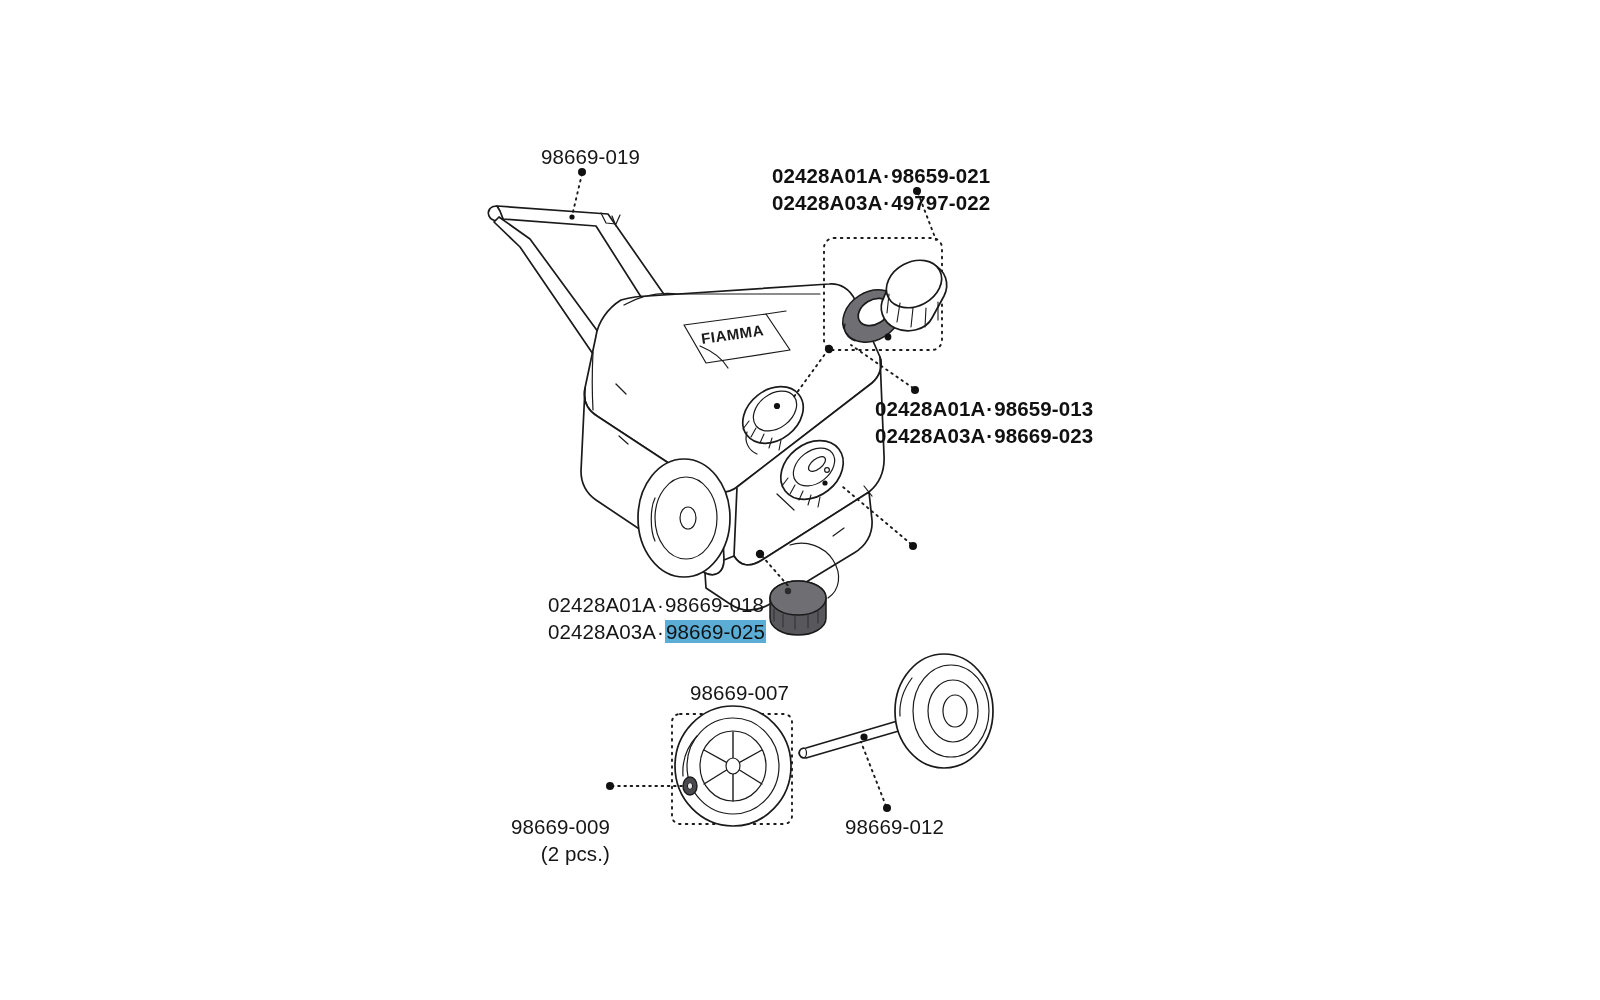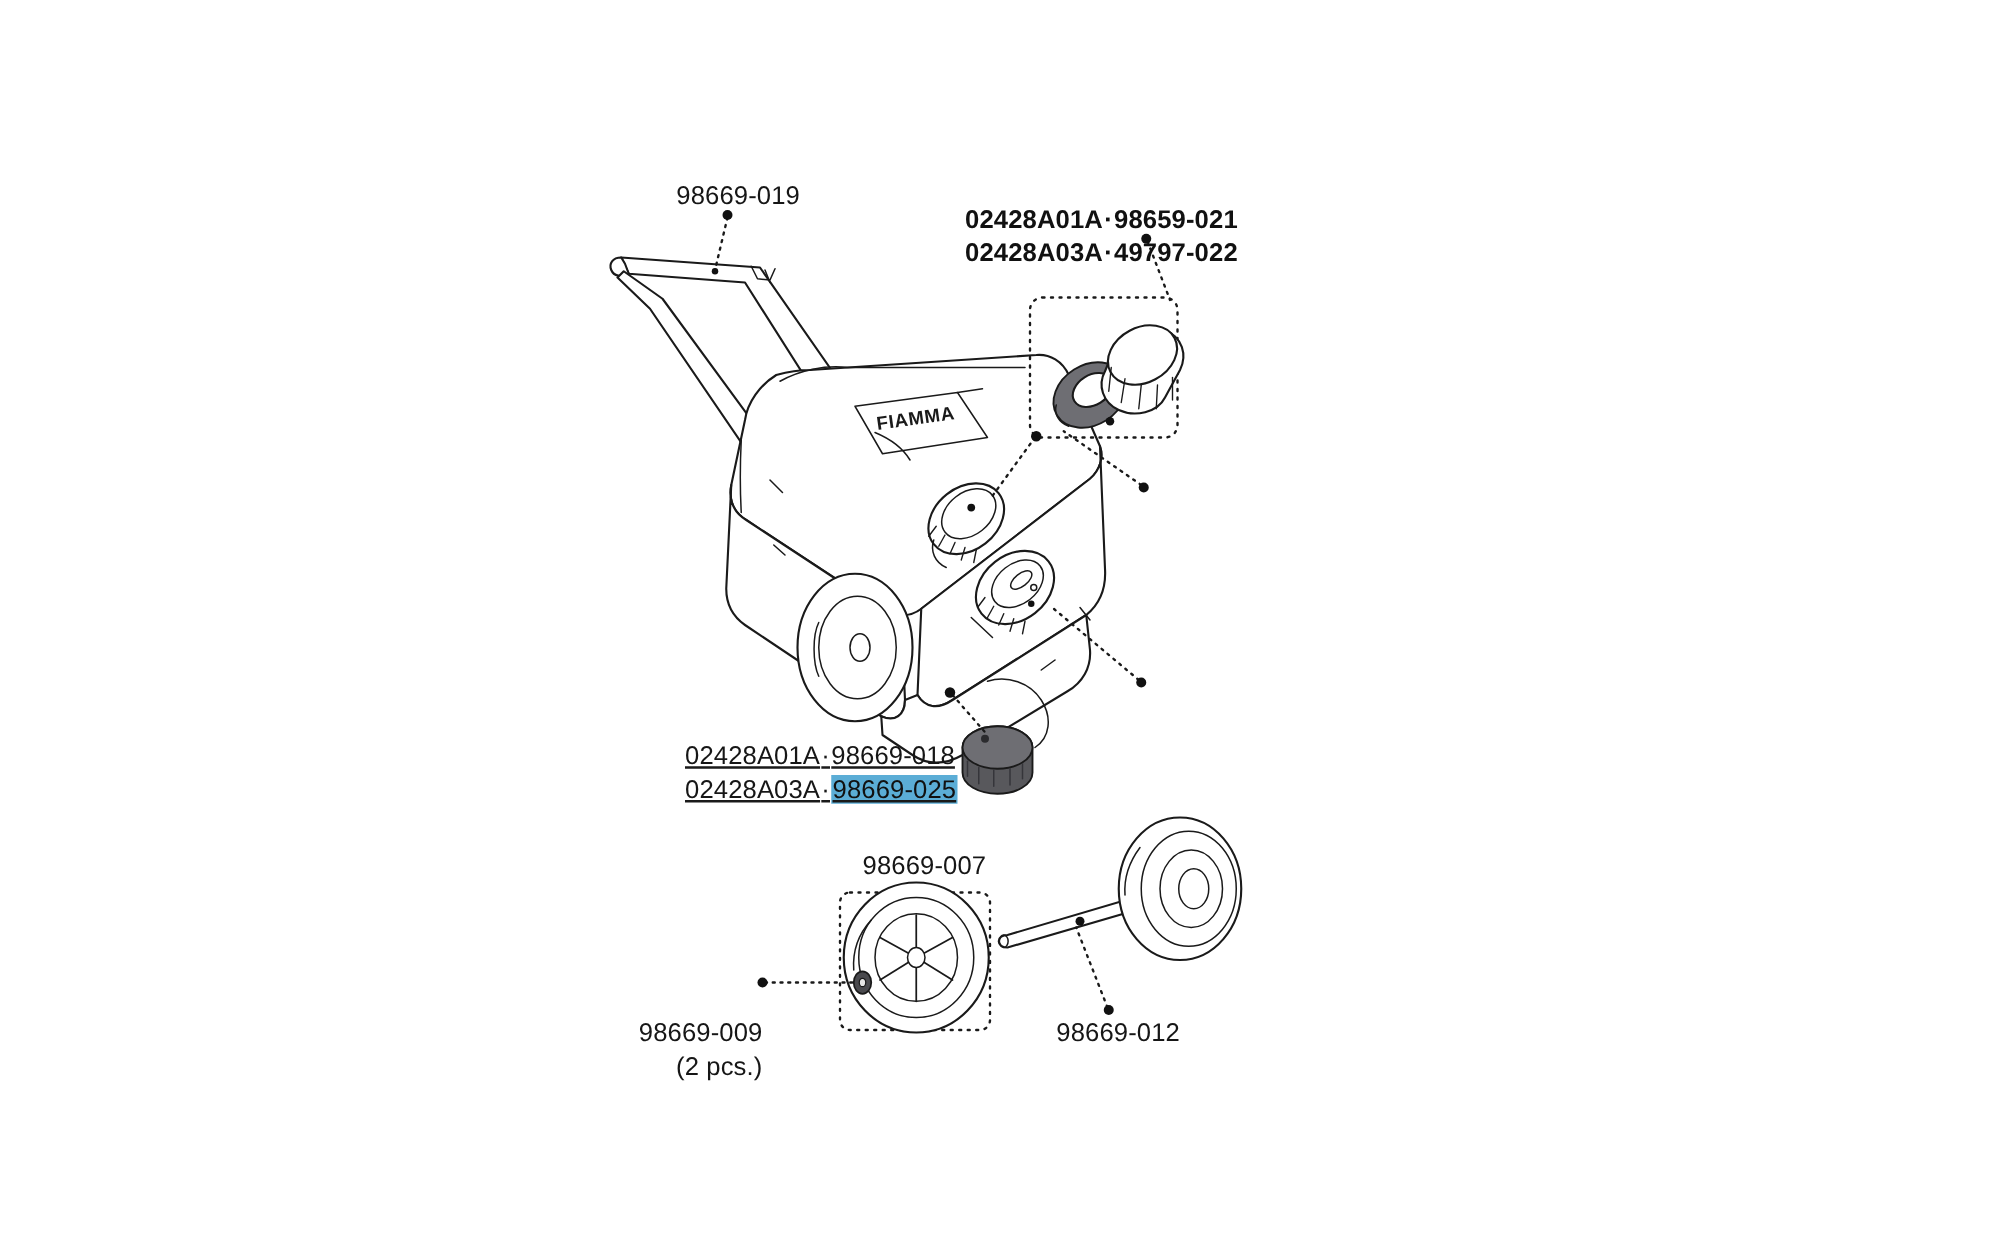--- a/index.html
+++ b/index.html
@@ -61,21 +61,21 @@
     padding: 0 1px;
     box-decoration-break: clone;
     text-align: center;
     -webkit-box-decoration-break: clone;
   }
   
   #lbl-handle      { left: 541px;  top: 144px; }
   #lbl-capring     { left: 772px;  top: 143px; margin-top: 20px; }
   #lbl-midfitting  { left: 875px;  top: 396px; }
   #lbl-lowfitting  { left: 873px;  top: 551px; }
-  #lbl-drain       { left: 548px;  top: 592px; text-decoration: underline; }
+  #lbl-drain       { left: 548px;  top: 592px; }
   #lbl-wheel       { left: 690px;  top: 680px; }
   #lbl-clip        { left: 511px;  top: 814px; }
   #lbl-axle        { left: 845px;  top: 814px; }
   #lbl-clip .line.sub { text-align: right; padding-left: 6px; }
 </style>
 </head>
 <body>
 
 <div id="diagram-root">
 
@@ -300,20 +300,28 @@
 
   <div class="callout" id="lbl-capring">
     <span class="line bold">
       <span>02428A01A</span><span class="dotsep">·</span><span>98659-021</span>
     </span>
     <span class="line bold">
       <span>02428A03A</span><span class="dotsep">·</span><span>49797-022</span>
     </span>
   </div>
 
+  <div class="callout" id="lbl-midfitting">
+    <span class="line bold">
+      <span>02428A01A</span><span class="dotsep">·</span><span>98659-013</span>
+    </span>
+    <span class="line bold">
+      <span>02428A03A</span><span class="dotsep">·</span><span>98669-023</span>
+    </span>
+  </div>
 
 
   <div class="callout" id="lbl-drain">
     <span class="line plain">
       <span>02428A01A</span><span class="dotsep">·</span><span>98669-018</span>
     </span>
     <span class="line plain">
       <span>02428A03A</span><span class="dotsep">·</span><span class="hl">98669-025</span>
     </span>
   </div>

